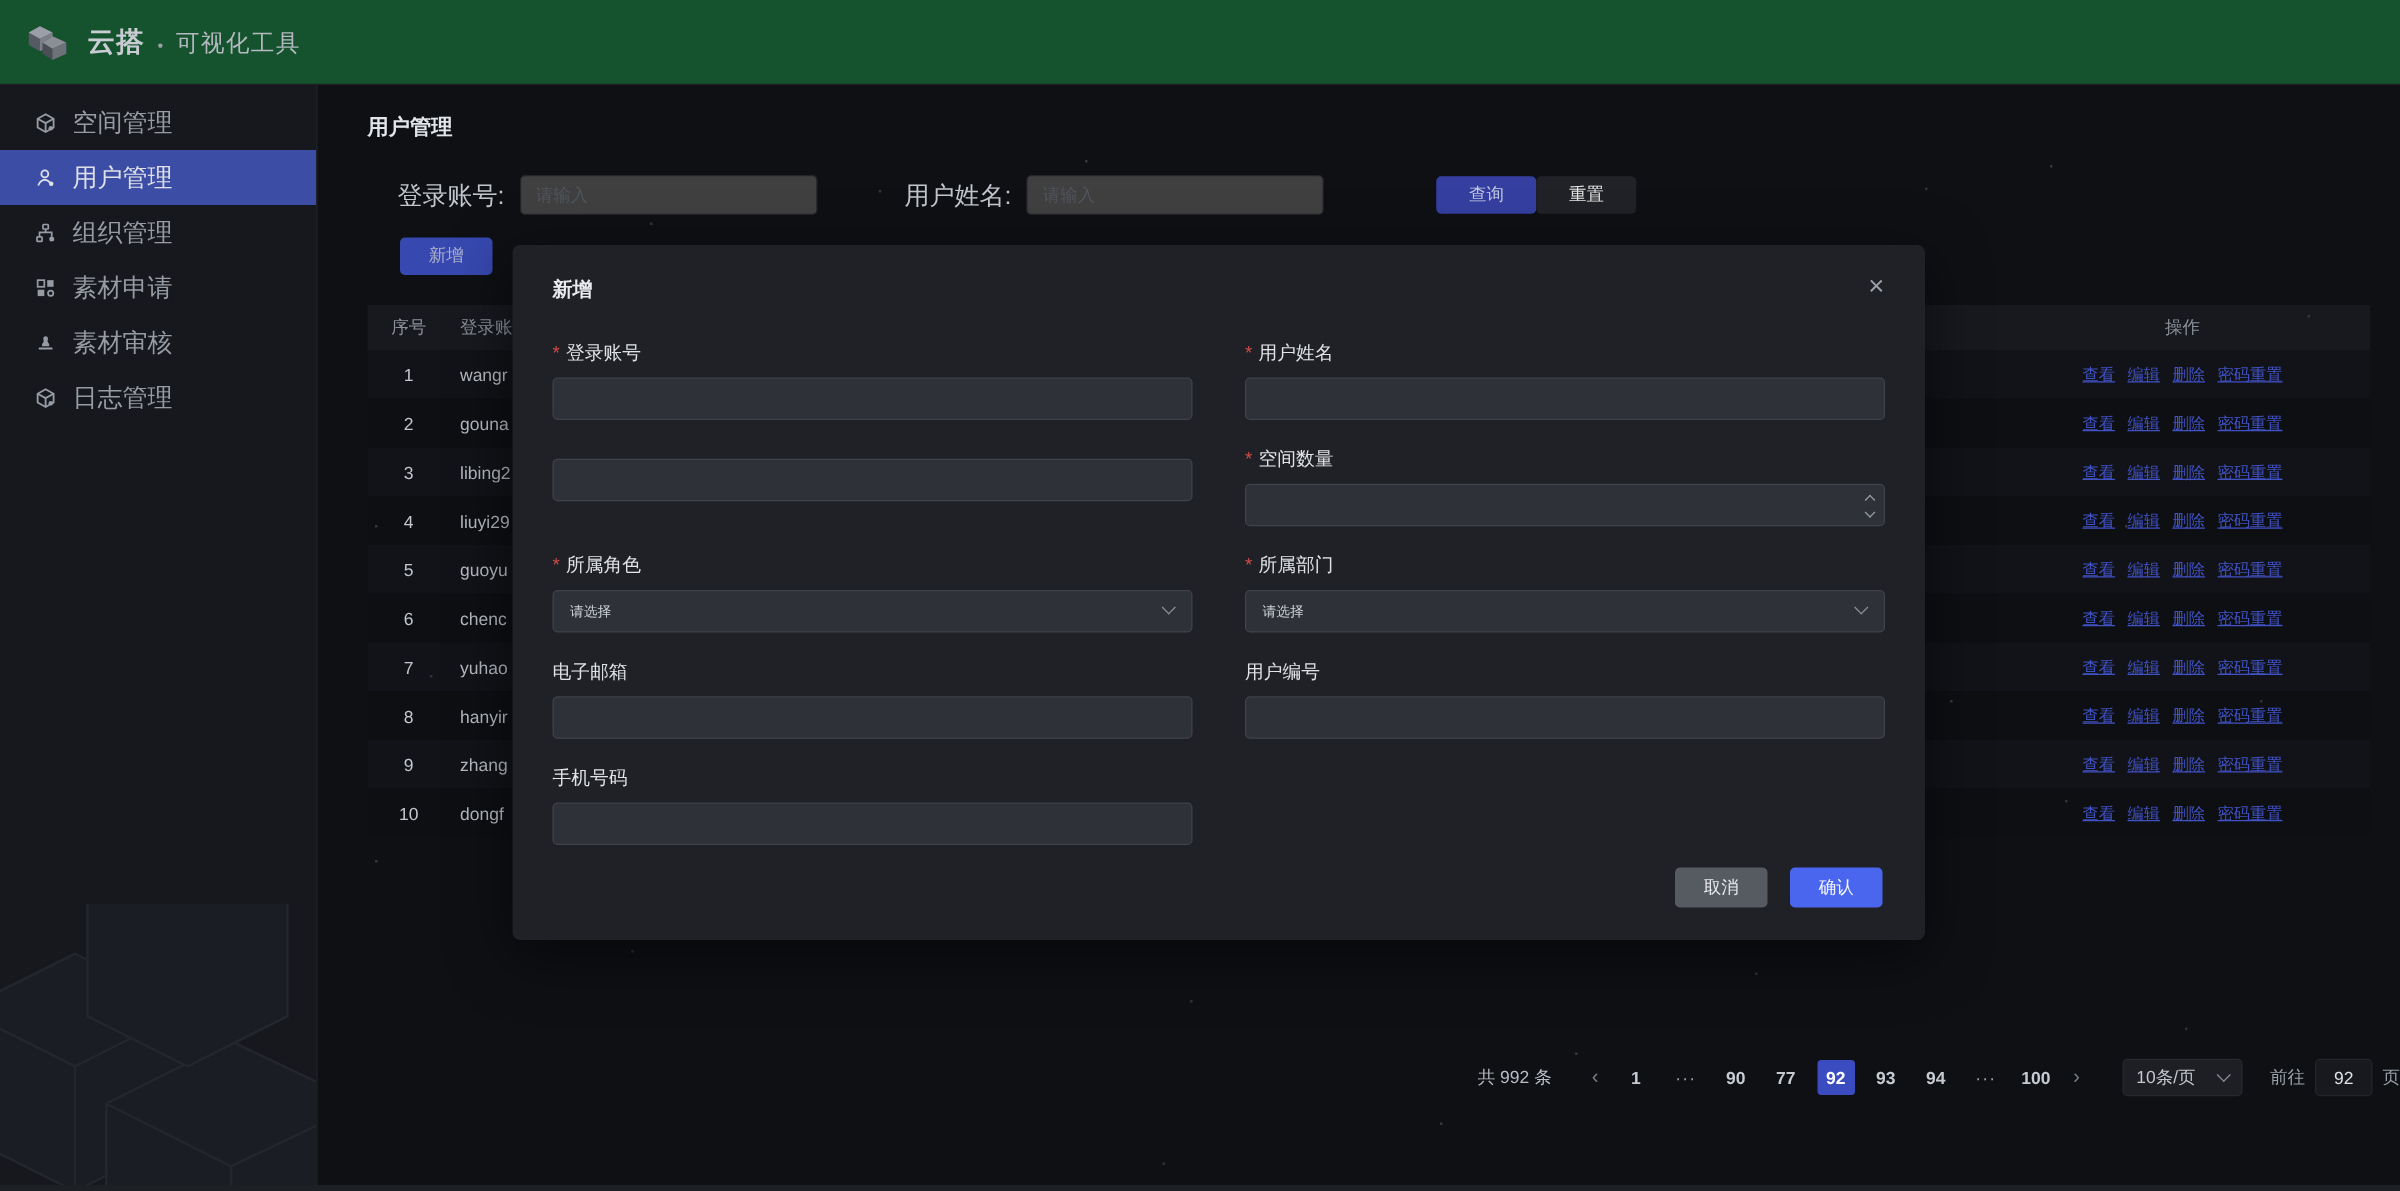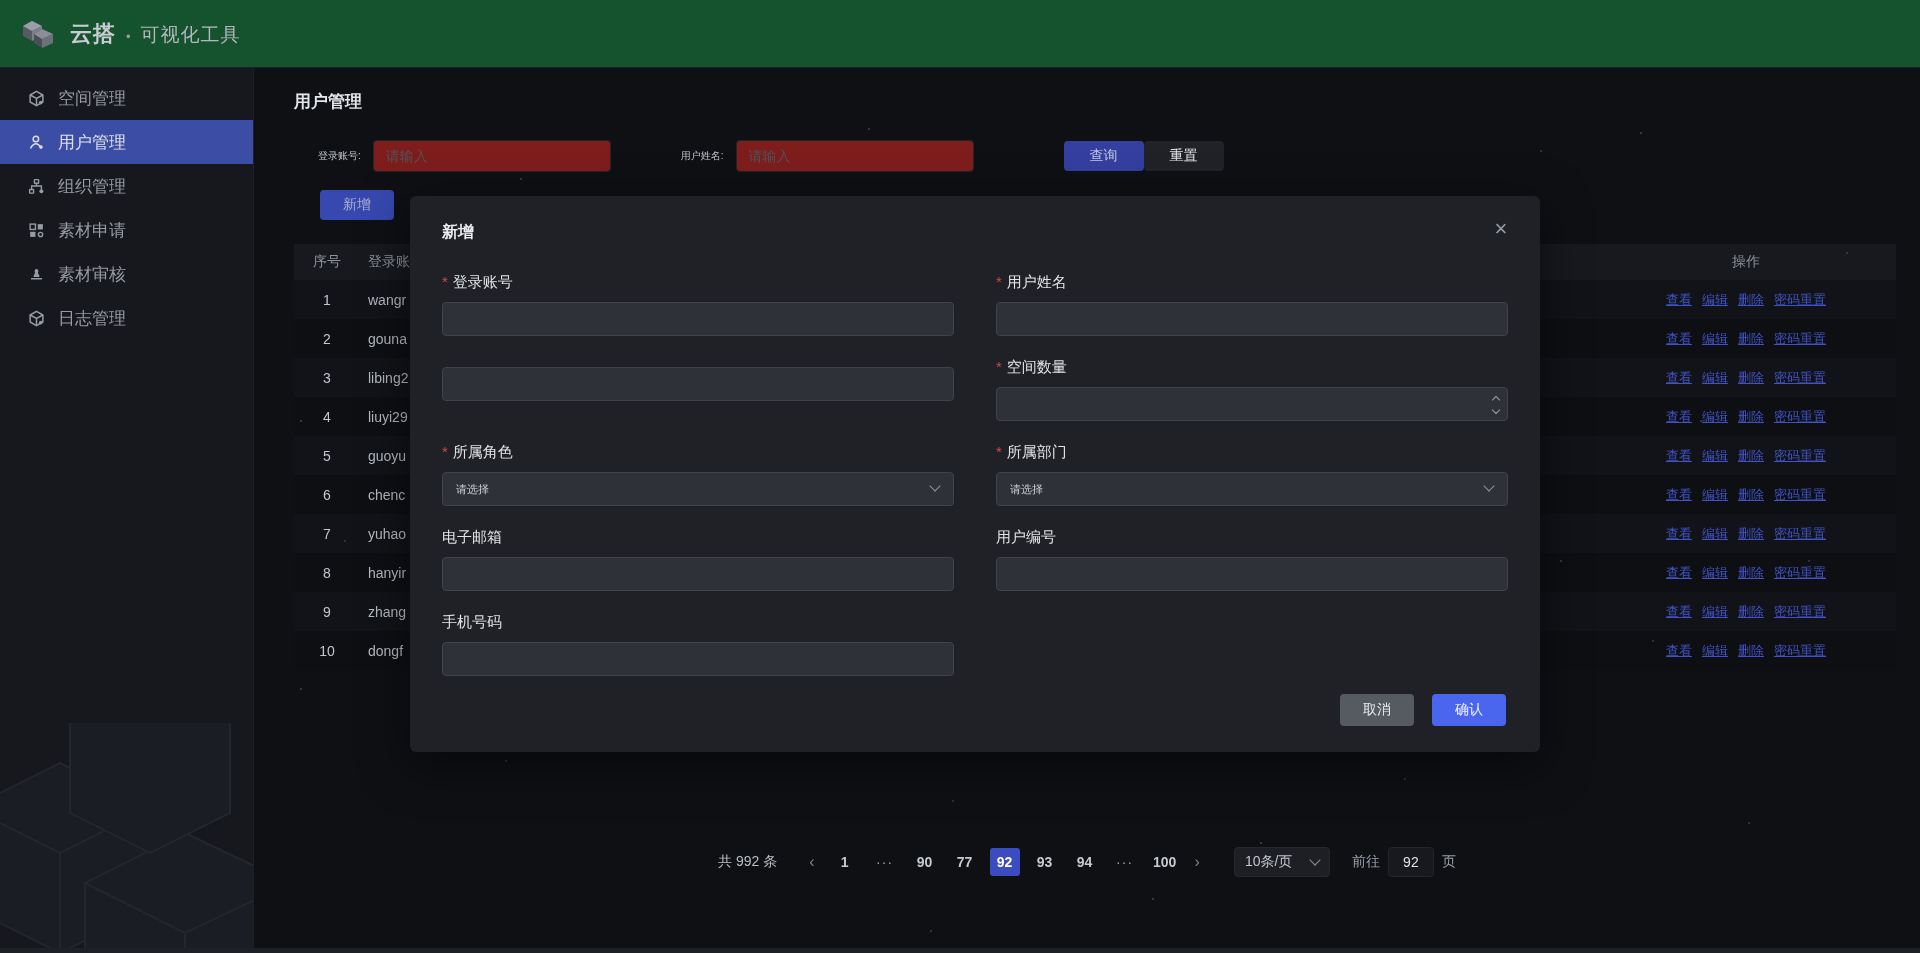--- a/index.html
+++ b/index.html
@@ -14,32 +14,32 @@
   .brand { margin-left:12px; display:flex; align-items:baseline; }
   .brand-primary { font-size:22px; font-weight:bold; color:#c9ccd2; letter-spacing:1px; }
   .brand-sep { font-size:13px; color:#9aa0a8; margin:0 10px; }
   .brand-secondary { font-size:19px; color:#b4b8bf; letter-spacing:1px; }
 
   
   .sidebar { position:absolute; left:0; top:68px; bottom:0; width:254px;
     background:#16181d; border-right:1px solid #1e2026; z-index:2; overflow:hidden; }
   .menu { position:relative; padding-top:8px; z-index:2; }
   .mi { height:44px; display:flex; align-items:center; cursor:pointer;
-    color:#969ba4; font-size:17px; }
+    color:#969ba4; font-size:20px; }
   .mi .ic { width:17px; height:17px; margin-left:28px; margin-right:13px; flex:none; }
   .mi.active { background:#3c4da6; color:#dde0e7; }
   .side-decor { position:absolute; left:0; bottom:0; width:254px; height:230px; z-index:1; }
 
   
   .content { position:absolute; left:254px; top:68px; right:0; bottom:0; }
   .page-title { position:absolute; left:40px; top:22px; font-size:17px; font-weight:bold; color:#e2e5e9; }
 
   .filters { position:absolute; left:64px; top:72px; height:32px; display:flex; align-items:center; }
-  .f-label { font-size:10px; color:#c2c6cc; margin-right:12px; }
-  .f-input { width:238px; height:32px; background:#7f1d1d; border:1px solid #23252b; border-radius:4px;
+  .f-label { font-size:20px; color:#c2c6cc; margin-right:12px; }
+  .f-input { width:238px; height:32px; background:#404040; border:1px solid #23252b; border-radius:4px;
     color:#c7cbd1; font-size:14px; padding:0 12px; outline:none; }
   .f-input::placeholder { color:#50545b; }
   .gap-a { width:70px; } .gap-b { width:90px; }
   .btn { height:30px; border:none; border-radius:4px; font-size:14px; cursor:pointer; }
   .btn-primary { width:80px; background:#353fa0; color:#c3c8e4; }
   .btn-plain { width:80px; background:#202227; color:#e5e5e5; }
   .btn-add { position:absolute; left:66px; top:122px; width:74px; height:30px;
     background:#3748b0; color:#abb0ce; }
 
   
@@ -49,21 +49,21 @@
   .trow:nth-child(even) { background:#111318; }
   .trow:nth-child(odd):not(.thead) { background:#0d0f13; }
   .c-seq { width:66px; text-align:center; flex:none; color:#c3c7cd; }
   .thead .c-seq, .thead .c-acc, .thead .c-ops { color:#8d929a; }
   .c-acc { flex:1; padding-left:8px; color:#b6bac1; white-space:nowrap; overflow:hidden; }
   .c-ops { width:300px; flex:none; text-align:center; }
   .op-link { color:#4152c4; text-decoration:underline; font-size:13px; margin:0 5px; cursor:pointer; }
 
   
   .pagination { position:absolute; left:0; right:0; top:778px; height:32px;
-    display:flex; align-items:center; justify-content:center; font-size:14px; color:#b9bec6; }
+    display:flex; align-items:center; justify-content:flex-end; font-size:14px; color:#b9bec6; }
   .pg-total { margin-right:22px; }
   .pg-arrow { color:#7a7f87; font-size:16px; padding:0 10px; cursor:pointer; }
   .pg-num { min-width:30px; height:28px; line-height:28px; text-align:center; margin:0 5px;
     cursor:pointer; color:#c6cad1; font-weight:bold; }
   .pg-num.ellipsis { color:#9da2aa; font-weight:normal; cursor:default; letter-spacing:1px; }
   .pg-num.active { background:#3b4cc0; color:#ffffff; border-radius:3px; }
   .pg-size { margin-left:24px; width:96px; height:30px; background:#1d1f24; border:1px solid #26282e;
     border-radius:4px; display:flex; align-items:center; justify-content:space-between;
     padding:0 10px; color:#c3c7cd; cursor:pointer; }
   .pg-goto { margin-left:22px; display:flex; align-items:center; color:#9aa0a8; }

